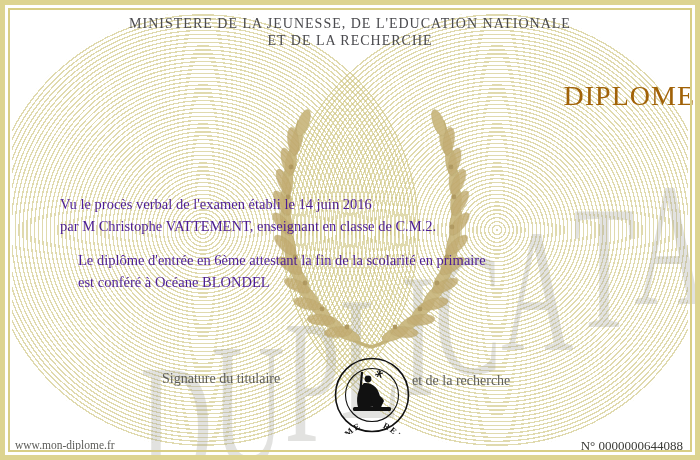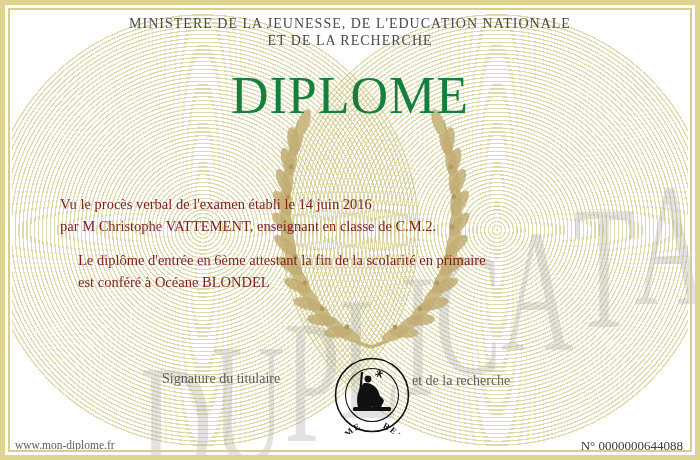--- a/index.html
+++ b/index.html
@@ -54,25 +54,25 @@
 
   .txt { position: absolute; z-index: 3; }
   .header-block {
     left: 0; right: 0; top: 10px;
     text-align: center;
     font-size: 14px; letter-spacing: 1px;
     color: #4a4a4e; line-height: 17px;
   }
   .title-block {
     left: 0; right: 0; top: 68px;
-    text-align: center;
-    font-size: 52px; letter-spacing: 1px;
-    color: #15803d; line-height: 45px;
+    text-align: right;
+    font-size: 28px; letter-spacing: 1px;
+    color: #a16207; line-height: 45px;
   }
-  .para { font-size: 14.5px; color: #7f1d1d; line-height: 22px; }
+  .para { font-size: 14.5px; color: #4c1d95; line-height: 22px; }
   .para1 { left: 55px; top: 188px; }
   .para2 { left: 73px; top: 244px; }
   .para3 { left: 106px; top: 308px; }
   .small-gray { font-size: 14px; color: #5c5c58; }
   .sig-label { left: 157px; top: 366px; }
   .ministry  { left: 407px; top: 365px; line-height: 21px; }
   .website   { left: 10px;  top: 434px; font-size: 11.5px; }
   .serial    { right: 12px; top: 433px; font-size: 13px; color: #3a3a36; }
 
   .seal { position: absolute; left: 328px; top: 351px; z-index: 4; }

